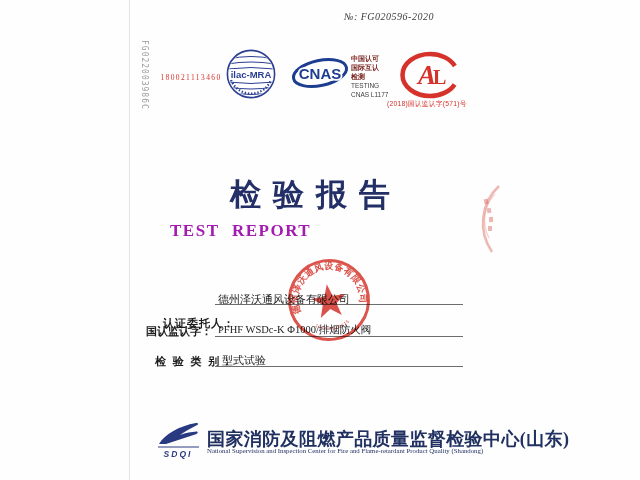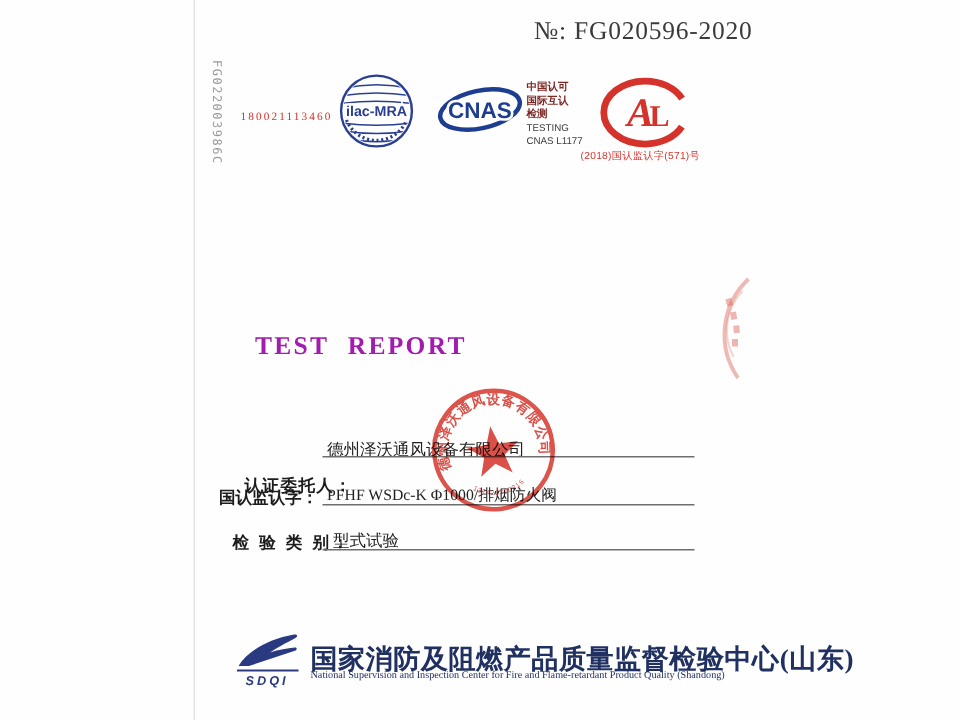--- a/index.html
+++ b/index.html
@@ -1,21 +1,21 @@
 <!DOCTYPE html>
 <html><head>
 <meta charset="utf-8">
 <style>
   html,body{margin:0;padding:0;background:#ffffff;}
   body{width:640px;height:480px;overflow:hidden;font-family:"Liberation Serif","DejaVu Serif",serif;}
   #page{position:relative;width:640px;height:480px;background:#fefefe;}
   .edge-line{position:absolute;left:129px;top:0;width:1px;height:480px;background:#e4e4e4;}
 
   
-  .report-no{position:absolute;left:356px;top:11px;font-size:17px;color:#3b3b3b;letter-spacing:.5px;}
+  .report-no{position:absolute;left:344px;top:11px;font-size:10px;color:#3b3b3b;letter-spacing:.5px;font-style:italic;}
 
   
   .side-code{position:absolute;left:149px;top:40px;transform:rotate(90deg);transform-origin:left top;
              font-size:8px;color:#9a9a9a;letter-spacing:1px;font-family:"DejaVu Sans Mono",monospace;white-space:nowrap;}
 
   
   .cma{position:absolute;left:160px;top:56px;width:62px;text-align:center;}
   .cma-badge{width:52px;height:30px;margin:0 auto;border:3px solid #d5322b;border-radius:15px;
              display:flex;align-items:center;justify-content:center;
              color:#d5322b;font-weight:900;font-style:italic;font-size:18px;letter-spacing:1px;
@@ -107,20 +107,21 @@
     <div class="en">CNAS L1177</div>
   </div>
 
   <svg class="cal-svg" width="64" height="52" viewBox="0 0 64 52">
     <ellipse cx="32" cy="25" rx="27.5" ry="21" fill="none" stroke="#d5322b" stroke-width="4.5" stroke-dasharray="133 20" stroke-dashoffset="143"></ellipse>
     <text x="20" y="34" font-family="Liberation Serif, serif" font-size="27" font-weight="900" font-style="italic" fill="#d5322b">A</text>
     <text x="35" y="34" font-family="Liberation Serif, serif" font-size="20" font-weight="900" fill="#d5322b">L</text>
   </svg>
   <div class="cal-caption">(2018)国认监认字(571)号</div>
 
+  <div class="title-zh">检验报告</div>
   <div class="title-en">TEST REPORT</div>
 
   <div class="frm-label" id="lbl1">认证委托人：</div>
   <div class="frm-value" id="val1">德州泽沃通风设备有限公司</div>
   <div class="frm-line" id="ln1"></div>
 
   <div class="frm-label" id="lbl2">国认监认字：</div>
   <div class="frm-value" id="val2">PFHF WSDc-K Φ1000/排烟防火阀</div>
   <div class="frm-line" id="ln2"></div>
 

